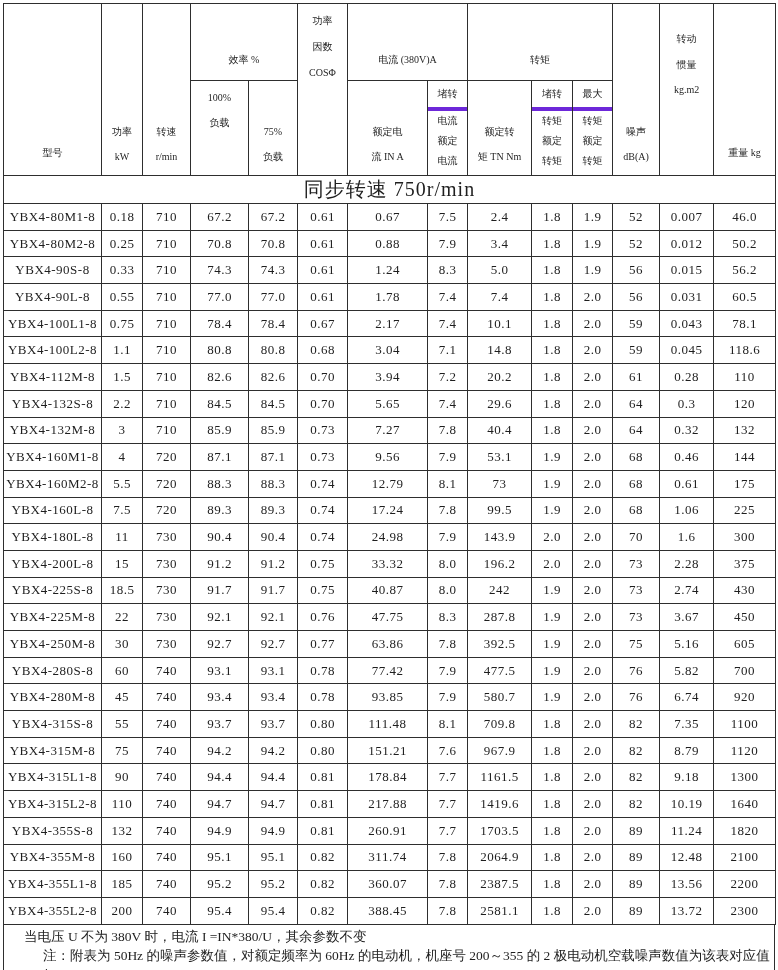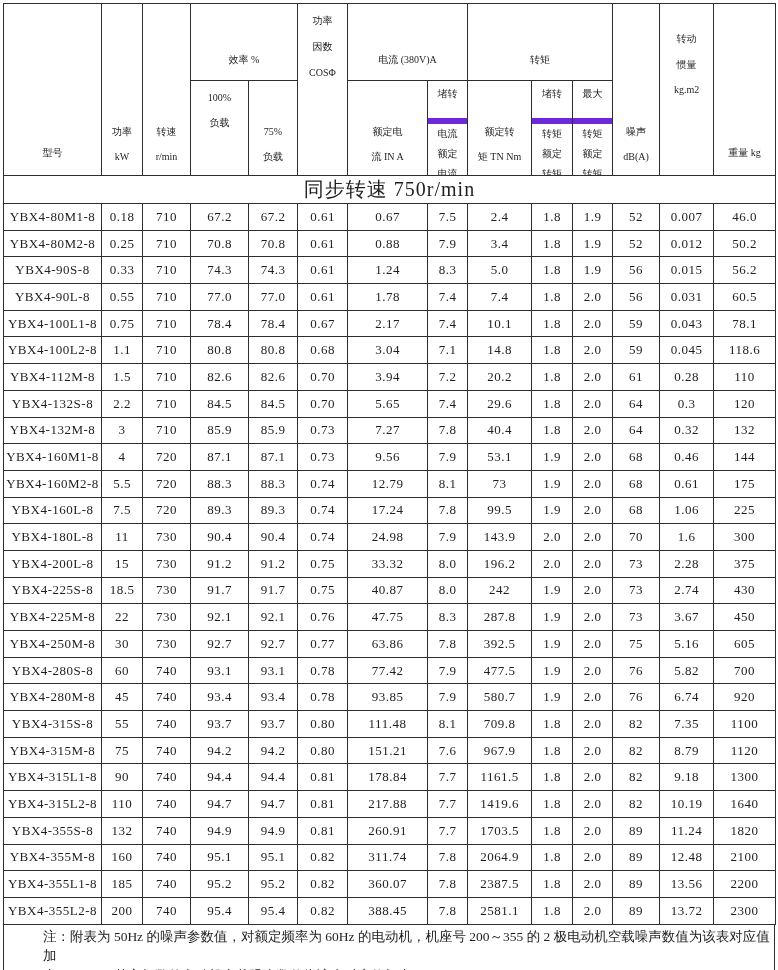--- a/index.html
+++ b/index.html
@@ -36,21 +36,21 @@
   .pt4 { padding-top:4px !important; }
   .lines div { line-height:25px; }
   .lines3 div { line-height:26px; }
   
   th.frac { vertical-align:top; }
   .fstack {
     display:flex; flex-direction:column; justify-content:space-between;
     height:94px; box-sizing:border-box; padding:3px 0 5px;
   }
   .fstack div { line-height:20px; }
-  .fstack .fnum { border-bottom:6px solid #6d28d9; padding-bottom:14px; }
+  .fstack .fnum { border-bottom:4px solid #6d28d9; padding-bottom:3px; }
   
   .tallstack {
     display:flex; flex-direction:column; justify-content:flex-start;
     height:171px; box-sizing:border-box; padding:22px 0 9px;
   }
   .tallstack .tgroup div { line-height:26px; }
   
   td.sync {
     height:23px;
     font-size:20px;
@@ -638,17 +638,18 @@
           <td>1.8</td>
           <td>2.0</td>
           <td>89</td>
           <td>13.72</td>
           <td>2300</td>
         </tr>
       </tbody>
   </table>
 
   <div class="notes">
+    <div class="note-l1">当电压 U 不为 380V 时，电流 I =IN*380/U，其余参数不变</div>
     <div class="note-l2">注：附表为 50Hz 的噪声参数值，对额定频率为 60Hz 的电动机，机座号 200～355 的 2 极电动机空载噪声数值为该表对应值加</div>
     <div class="note-l3">上 6dB(A)，其它极数的电动机空载噪声数值为该表对应值加上 5dB(A)</div>
   </div>
 
 </div>
 
 </body></html>

